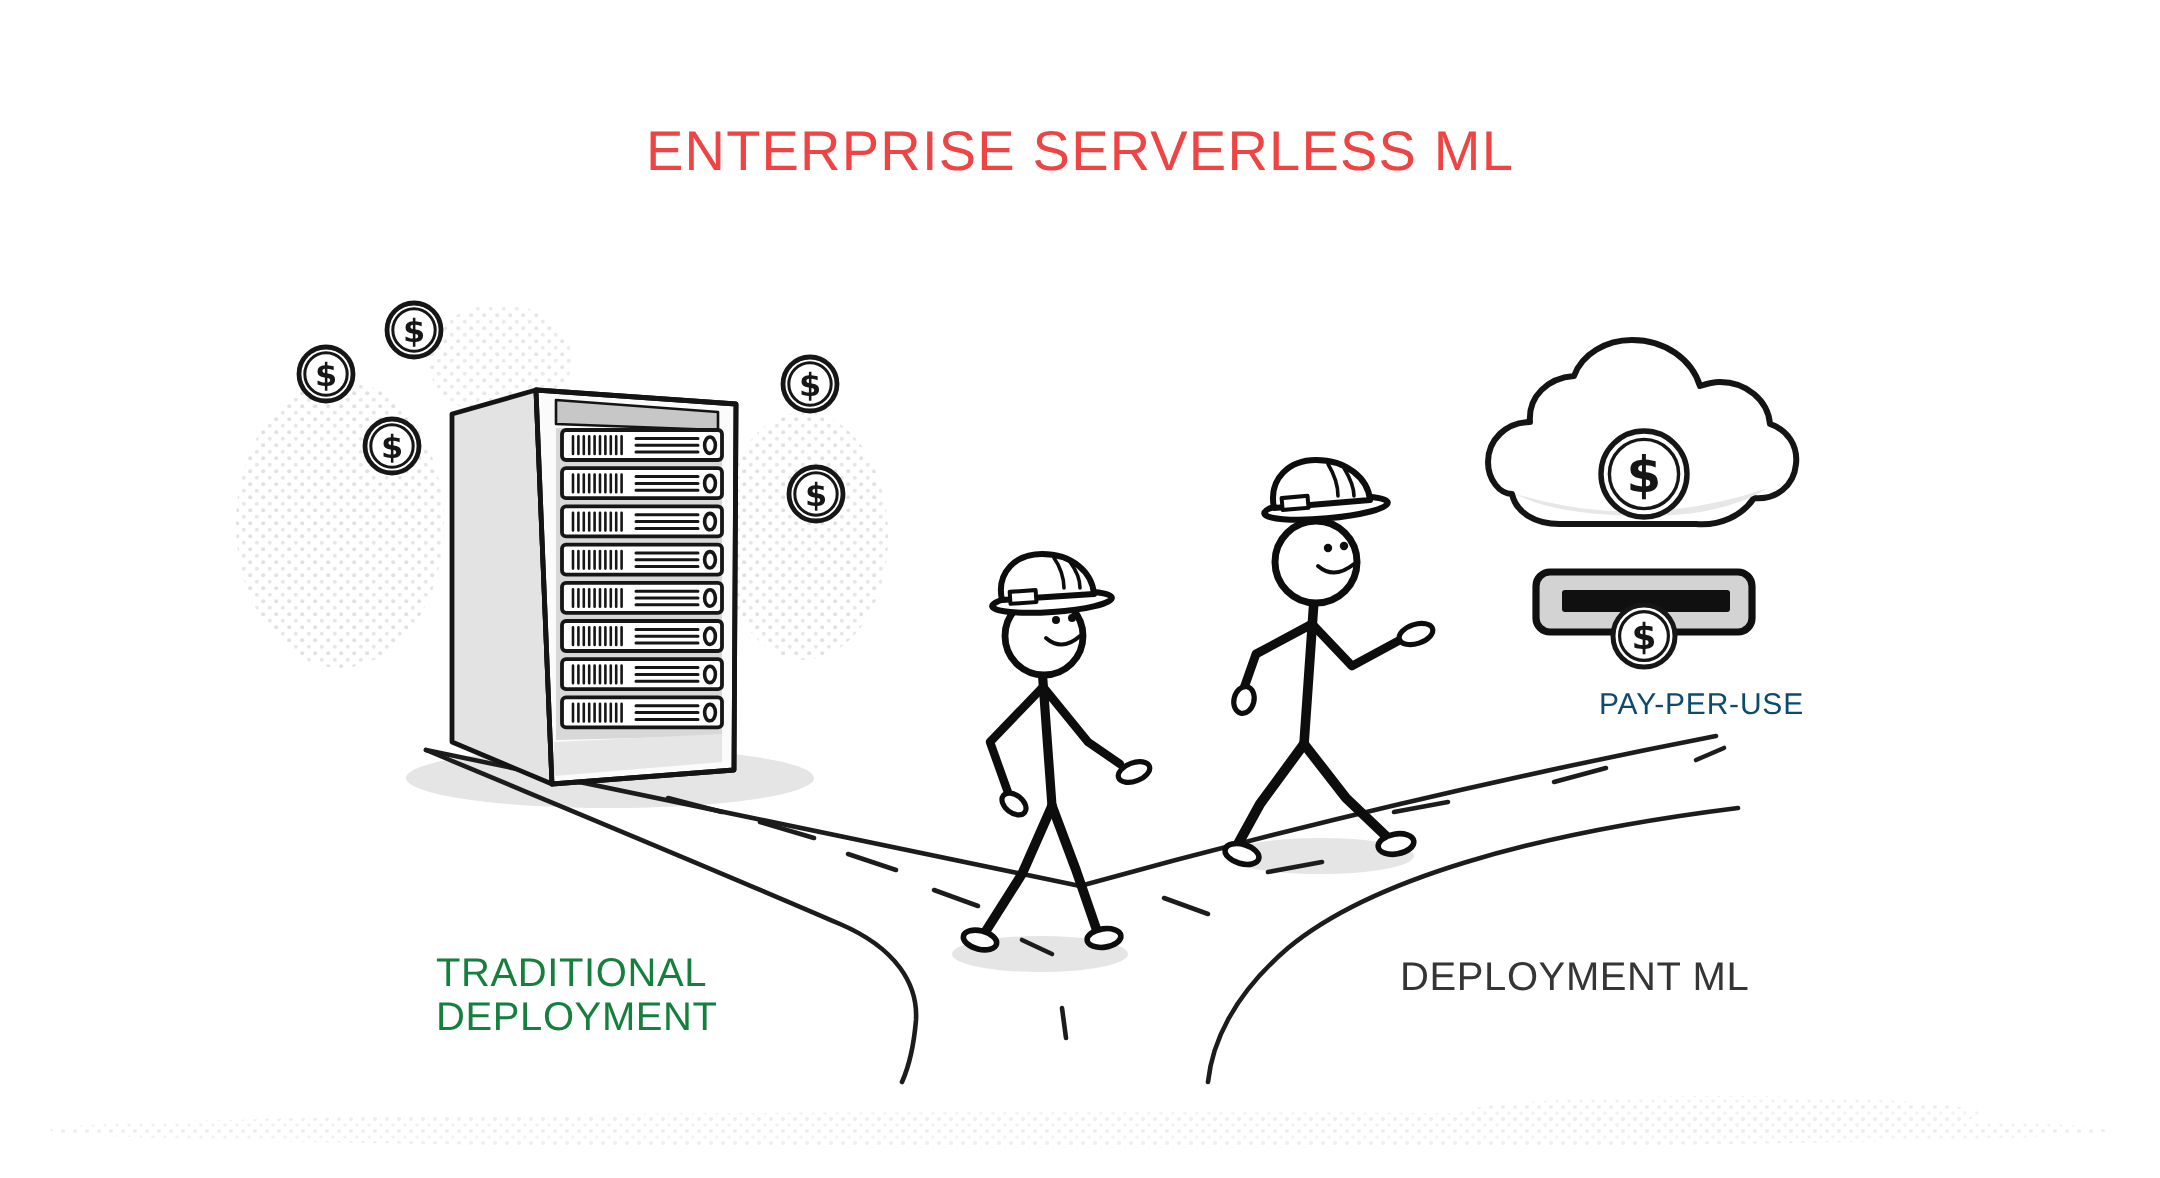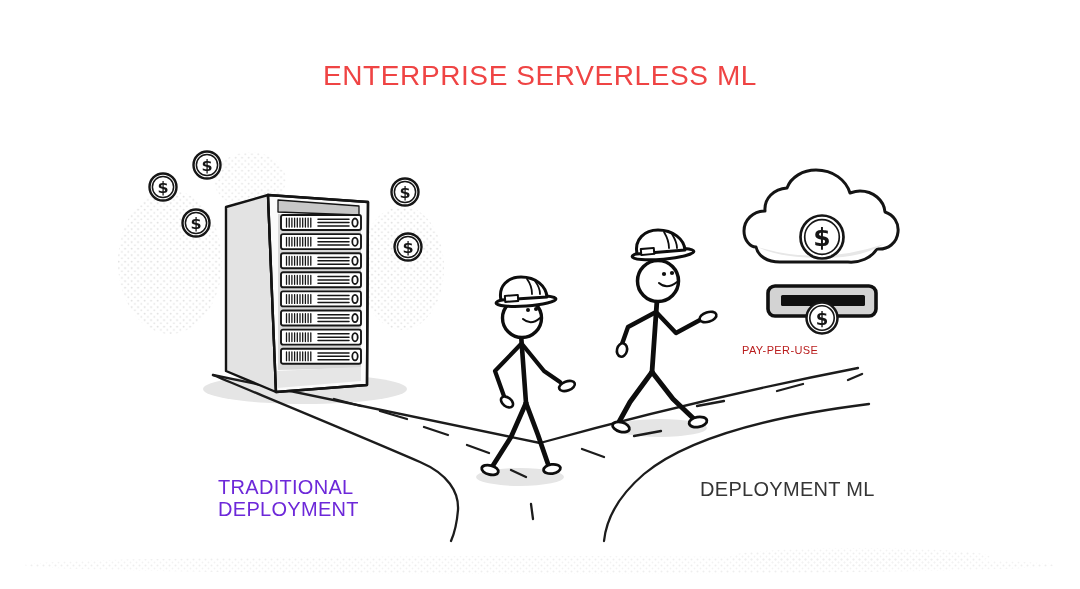--- a/index.html
+++ b/index.html
@@ -2,24 +2,24 @@
 <html><head>
 <meta charset="utf-8">
 <style>
   html,body{margin:0;padding:0;background:#ffffff;}
   .stage{position:relative;width:1080px;height:589px;background:#ffffff;overflow:hidden;
          font-family:"Liberation Sans",sans-serif;}
   .stage svg{position:absolute;left:0;top:0;}
   .txt{position:absolute;color:#3a3a3a;}
   .title{left:0;right:0;top:60px;text-align:center;font-size:28px;font-weight:500;
          letter-spacing:0.6px;color:#ef4444;}
-  .traditional{left:218px;top:476px;font-size:20px;line-height:22px;letter-spacing:0.3px;color:#6d28d9;}
+  .traditional{left:218px;top:476px;font-size:20px;line-height:22px;letter-spacing:0.3px;color:#15803d;}
   .serverless{left:700px;top:478px;font-size:20px;letter-spacing:0.3px;color:#353535;}
-  .payperuse{left:742px;top:344px;width:160px;text-align:left;font-size:11px;
-             letter-spacing:0.4px;color:#b91c1c;}
+  .payperuse{left:742px;top:344px;width:160px;text-align:right;font-size:15px;
+             letter-spacing:0.4px;color:#0c4a6e;}
   .ill{stroke-linecap:round;stroke-linejoin:round;}
 </style>
 </head>
 <body>
 
 <div class="stage">
 
 <svg width="1080" height="589" viewBox="0 0 1080 589">
   <defs>
     <pattern id="halftone" patternUnits="userSpaceOnUse" width="6.5" height="6.5">

